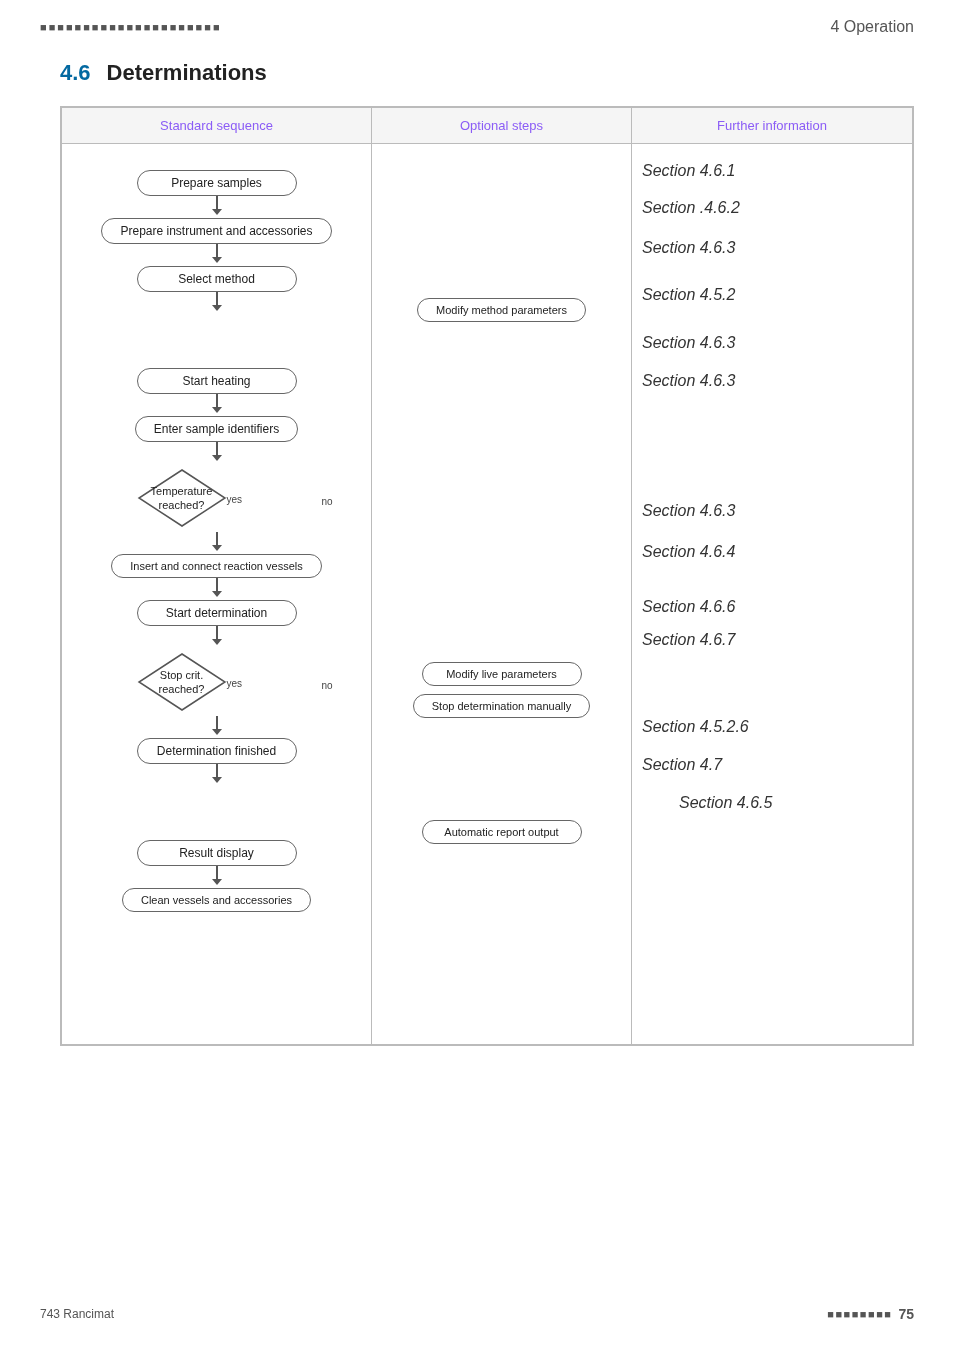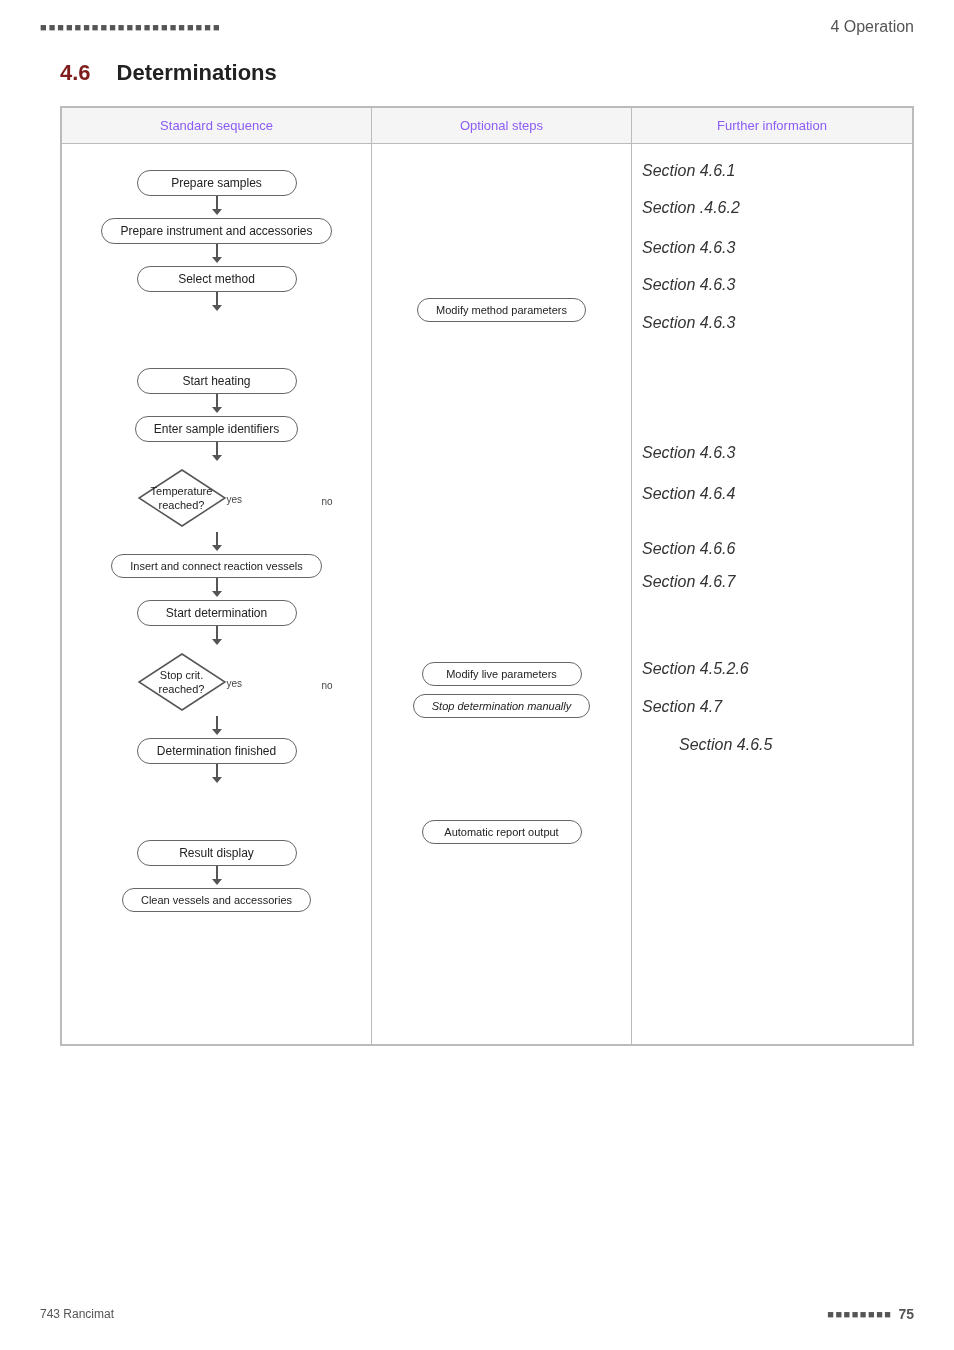--- a/index.html
+++ b/index.html
@@ -34,22 +34,22 @@
       padding: 10px 40px 40px 60px;
     }
 
     .section-title {
       font-size: 22px;
       font-weight: bold;
       margin-bottom: 24px;
       margin-top: 10px;
     }
     .section-num {
-      color: #7f1d1d;
-      margin-right: 26px;
+      color: #0369a1;
+      margin-right: 16px;
     }
 
     
     .flow-table {
       width: 100%;
       border-top: 2px solid #bbb;
       border-left: 2px solid #bbb;
       border-right: 2px solid #bbb;
       border-bottom: 2px solid #bbb;
     }
@@ -328,21 +328,21 @@
         <div class="optional-inner">
 
           <div style="height: 142px;"></div>
 
           <div class="flow-box" style="font-size:11px;">Modify method parameters</div>
 
           <div style="height: 340px;"></div>
 
           <div class="flow-box" style="font-size:11px; margin-bottom:8px;">Modify live parameters</div>
 
-          <div class="flow-box" style="font-size:11px;font-style:italic;">Stop determination manually</div>
+          <div class="flow-box" style="font-size:11px;">Stop determination manually</div>
 
           <div style="height: 102px;"></div>
 
           <div class="flow-box" style="font-size:11px;">Automatic report output</div>
 
         </div>
       </div>
 
       <div class="col-info">
         <div class="info-inner">
@@ -352,20 +352,23 @@
           </div>
 
           <div style="height: 44px; display:flex; align-items:center;">
             <span class="ref-text">Section .4.6.2</span>
           </div>
 
           <div style="height: 36px; display:flex; align-items:center;">
             <span class="ref-text">Section 4.6.3</span>
           </div>
 
+          <div style="height: 58px; display:flex; align-items:center;">
+            <span class="ref-text">Section 4.5.2</span>
+          </div>
 
           <div style="height: 38px; display:flex; align-items:center;">
             <span class="ref-text">Section 4.6.3</span>
           </div>
 
           <div style="height: 38px; display:flex; align-items:center;">
             <span class="ref-text">Section 4.6.3</span>
           </div>
 
           <div style="height: 90px;"></div>

